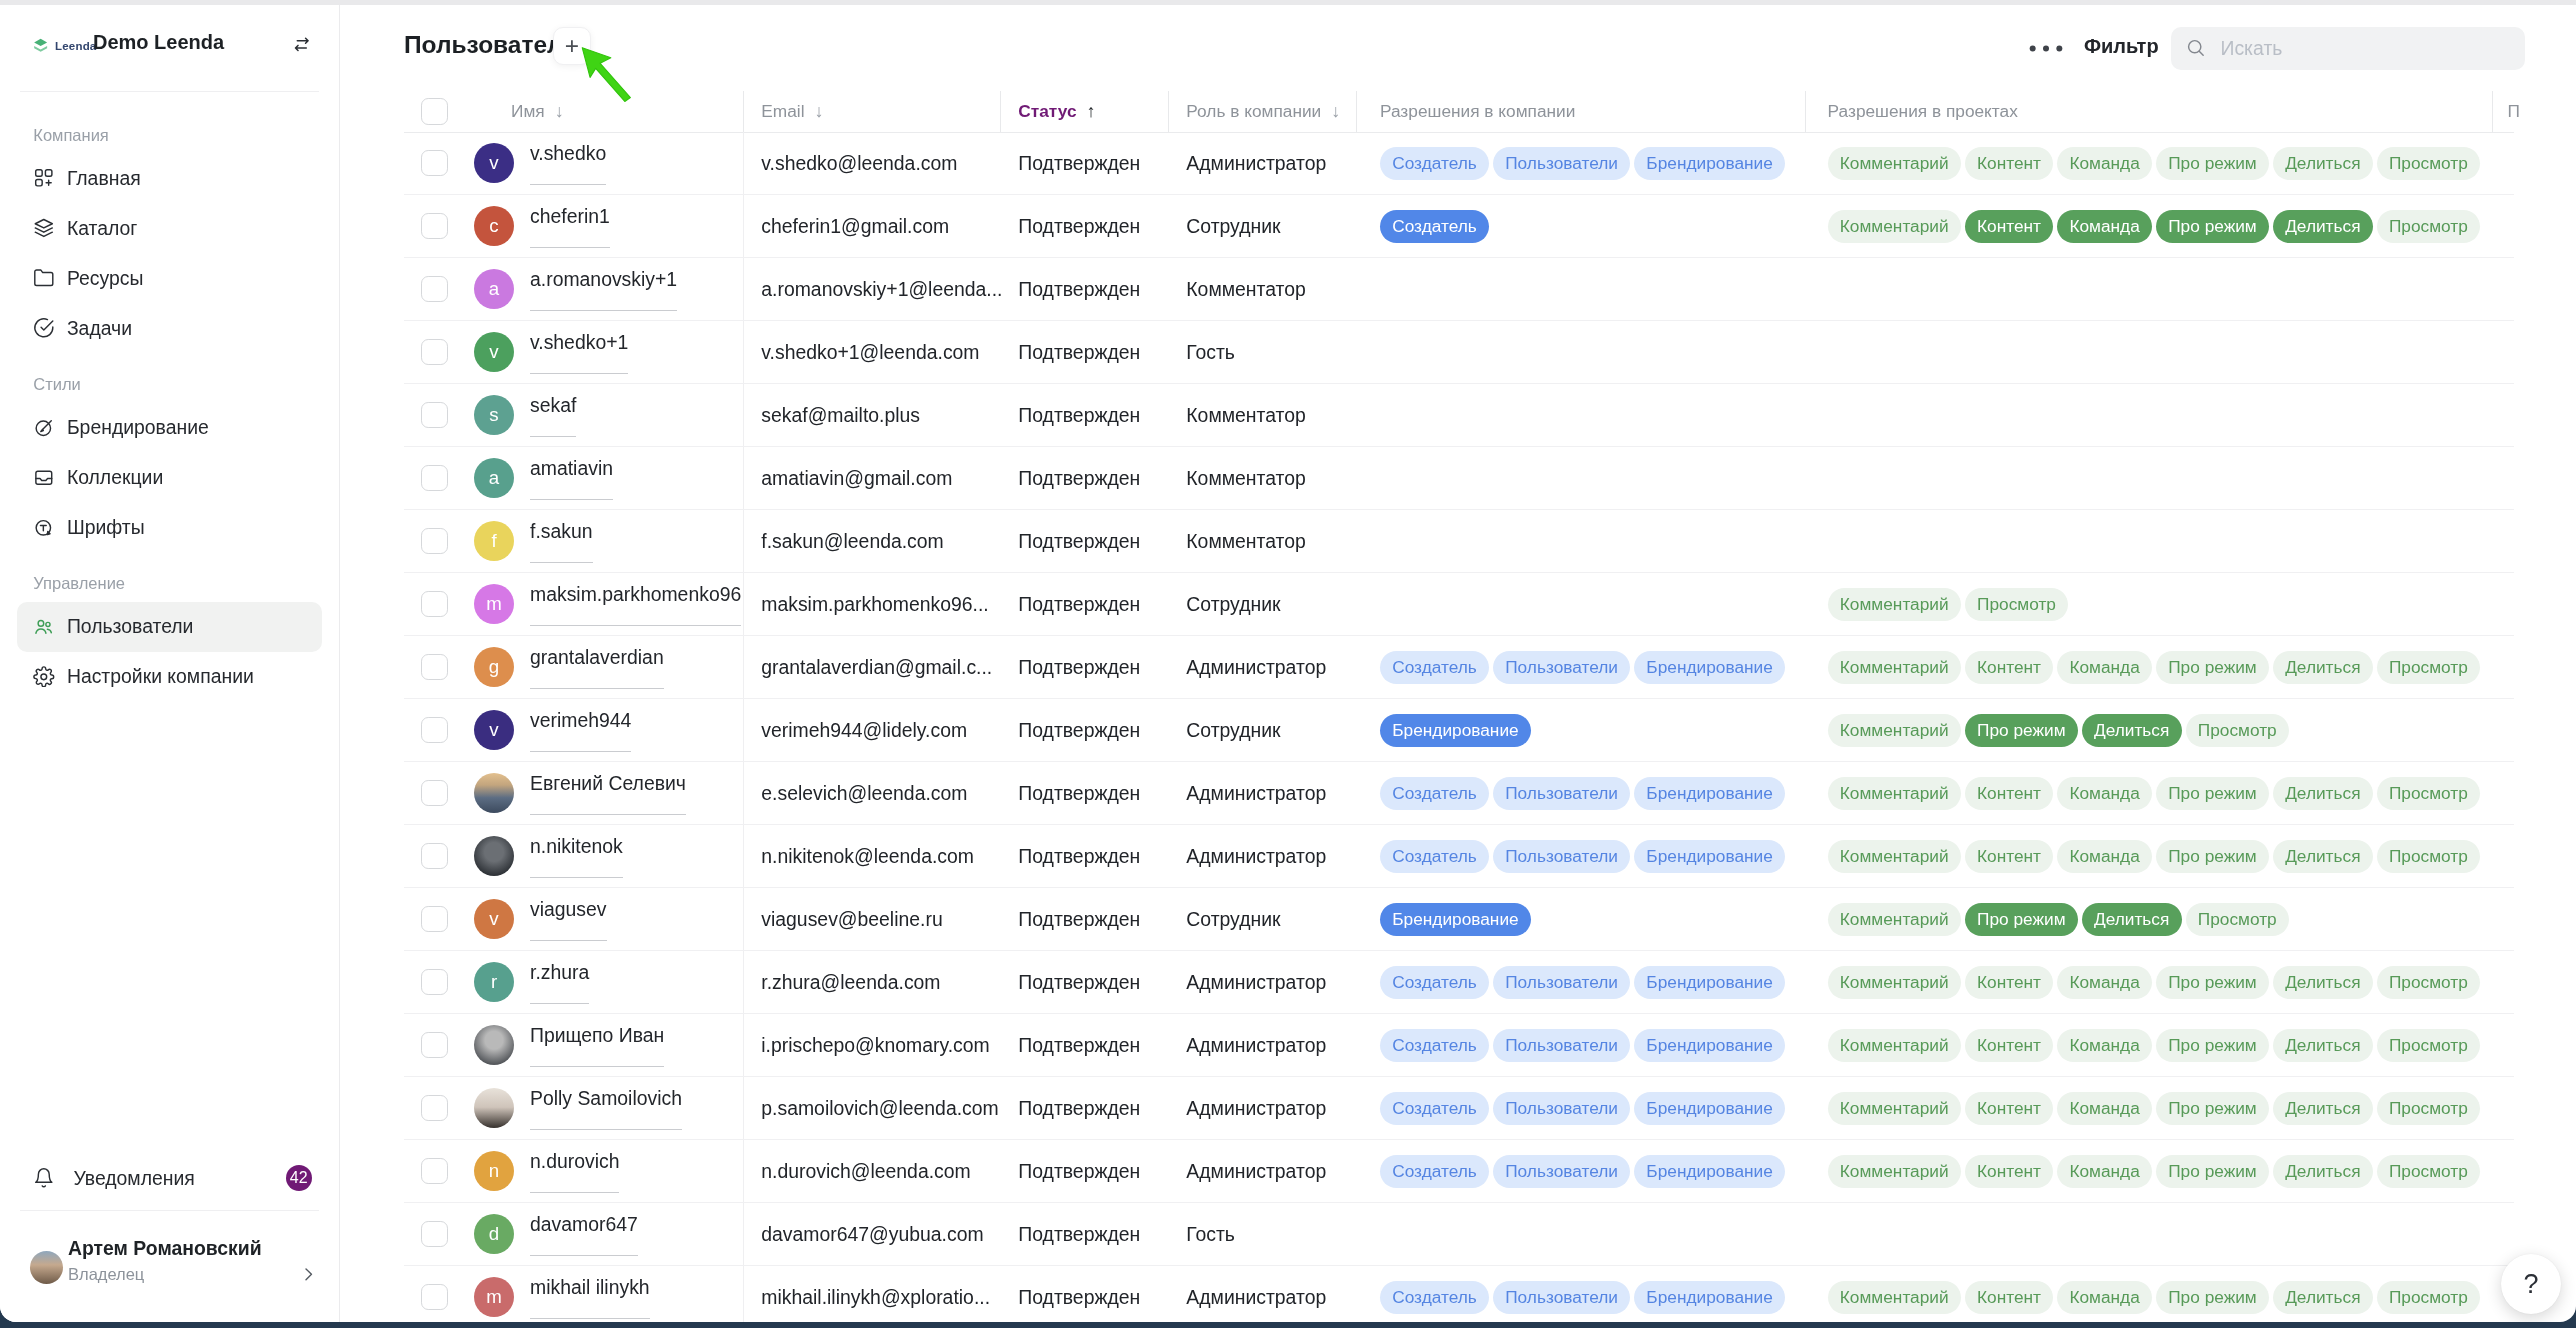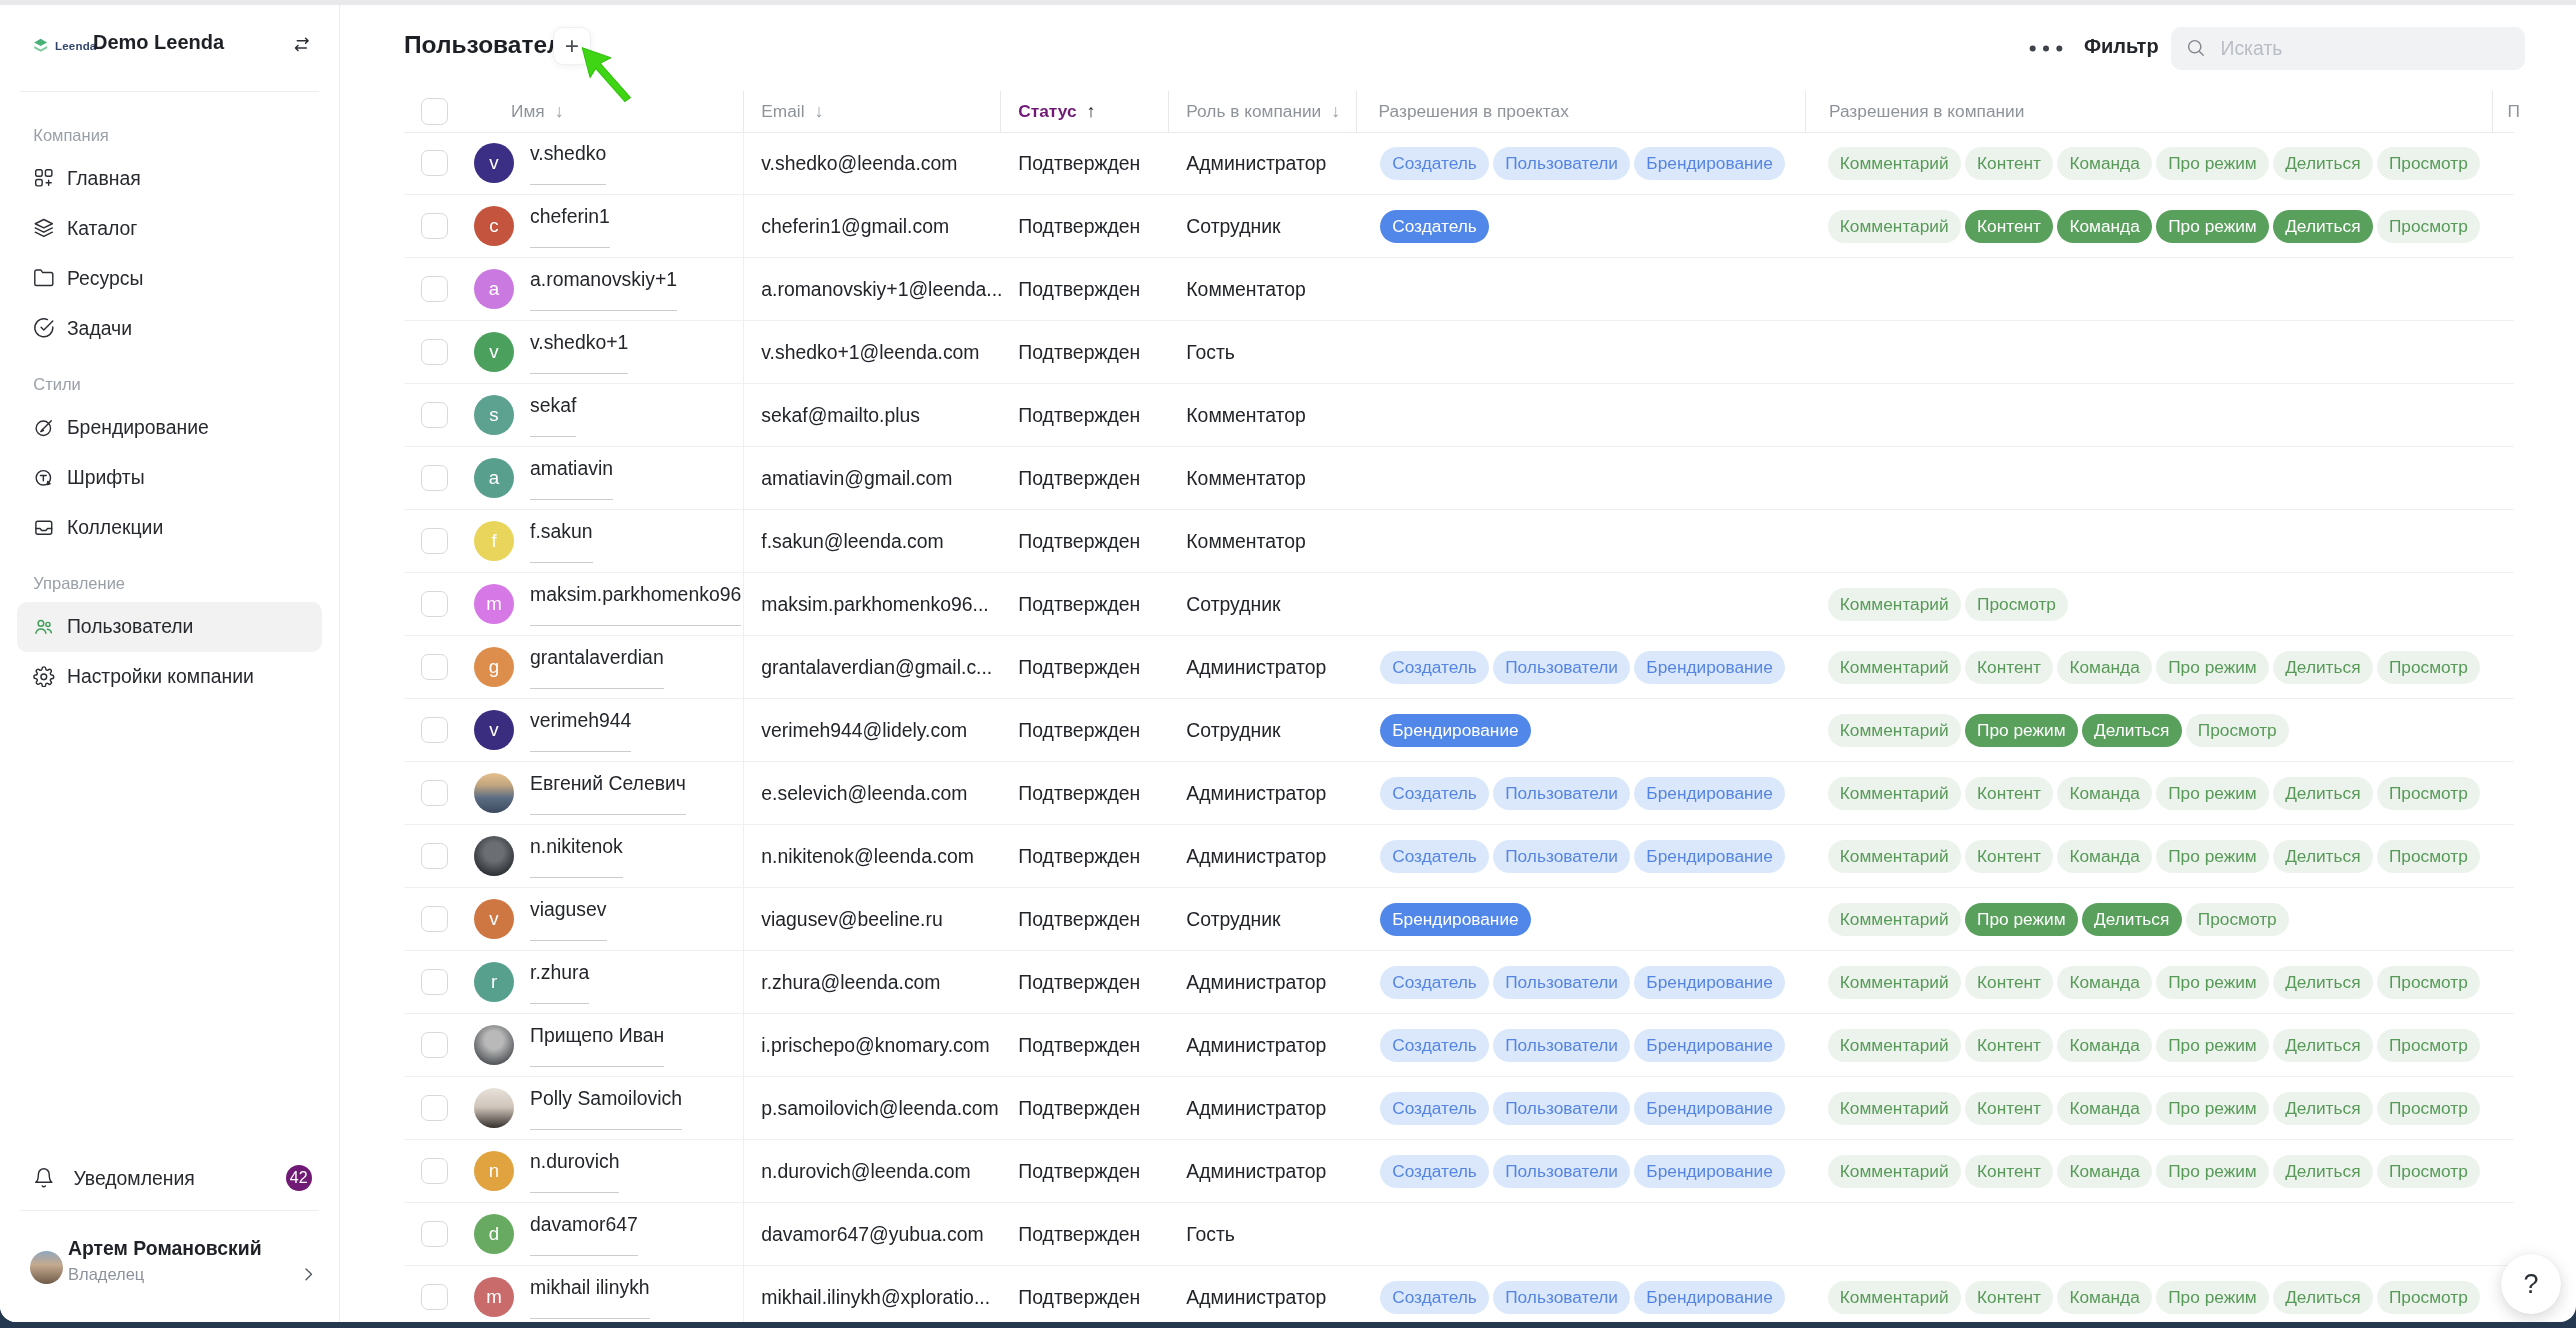--- a/index.html
+++ b/index.html
@@ -139,32 +139,32 @@
         <div class="sb-item">
           <svg class="icn" viewBox="0 0 24 24" fill="none" stroke="currentColor" stroke-width="1.6" stroke-linecap="round" stroke-linejoin="round">
             <circle cx="11.5" cy="12.5" r="8"></circle>
             <path d="M20.3 4.2l-9.7 9.7"></path>
             <path d="M10.6 13.9l-1.9 2.3 2.8-1.1z"></path>
           </svg>
           <span>Брендирование</span>
         </div>
         <div class="sb-item">
           <svg class="icn" viewBox="0 0 24 24" fill="none" stroke="currentColor" stroke-width="1.6" stroke-linecap="round" stroke-linejoin="round">
+            <rect x="3.2" y="4.8" width="17.6" height="14.4" rx="2.2"></rect>
+            <path d="M3.2 12.8h4.6l1.9 2.2h4.6l1.9-2.2h4.6"></path>
+          </svg>
+          <span>Коллекции</span>
+        </div>
+        <div class="sb-item">
+          <svg class="icn" viewBox="0 0 24 24" fill="none" stroke="currentColor" stroke-width="1.6" stroke-linecap="round" stroke-linejoin="round">
             <circle cx="11.5" cy="12" r="8"></circle>
             <path d="M8.3 9.4h6.4M11.5 9.4v5.8"></path>
             <path d="M16.4 16.2l2.5 2.5-2.8.8.3-3.3z"></path>
           </svg>
           <span>Шрифты</span>
-        </div>
-        <div class="sb-item">
-          <svg class="icn" viewBox="0 0 24 24" fill="none" stroke="currentColor" stroke-width="1.6" stroke-linecap="round" stroke-linejoin="round">
-            <rect x="3.2" y="4.8" width="17.6" height="14.4" rx="2.2"></rect>
-            <path d="M3.2 12.8h4.6l1.9 2.2h4.6l1.9-2.2h4.6"></path>
-          </svg>
-          <span>Коллекции</span>
         </div>
         <div class="sb-section-label">Управление</div>
         <div class="sb-item active">
           <svg class="icn" viewBox="0 0 24 24" fill="none" stroke="currentColor" stroke-width="1.6" stroke-linecap="round" stroke-linejoin="round">
             <circle cx="8.8" cy="8.2" r="3.1"></circle>
             <path d="M3.2 19.2c.7-3.1 2.9-4.8 5.6-4.8 2.7 0 4.9 1.7 5.6 4.8"></path>
             <circle cx="16.6" cy="9.4" r="2.3"></circle>
             <path d="M16 14.7c2.3.2 3.9 1.6 4.4 3.9"></path>
           </svg>
           <span>Пользователи</span>
@@ -232,25 +232,25 @@
           <span class="arrow">↓</span>
         </div>
         <div class="hcell pad-sm bdr sorted">
           <span class="label">Статус</span>
           <span class="arrow dark">↑</span>
         </div>
         <div class="hcell pad-sm bdr">
           <span class="label">Роль в компании</span>
           <span class="arrow">↓</span>
         </div>
+        <div class="hcell pad-comp bdr">
+          <span class="label">Разрешения в компании</span>
+        </div>
         <div class="hcell pad-proj bdr">
           <span class="label">Разрешения в проектах</span>
-        </div>
-        <div class="hcell pad-comp bdr">
-          <span class="label">Разрешения в компании</span>
         </div>
         <div class="hcell pad-cut">
           <span class="label">П</span>
         </div>
       </div>
     <div id="tbody">
         <div class="trow grid-cols">
           <div class="tcell">
             <span class="cb"></span>
           </div>

